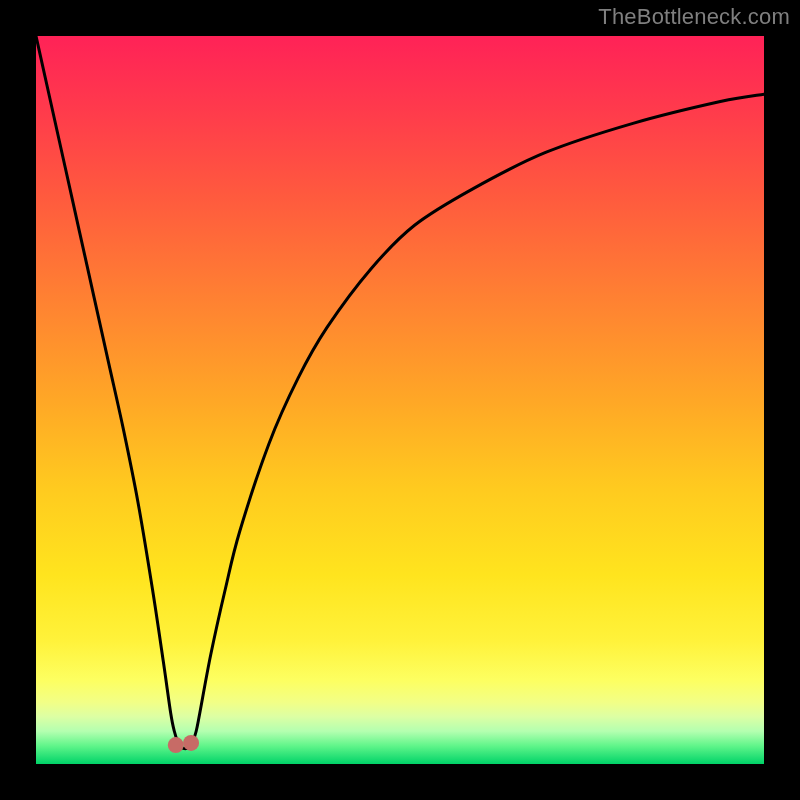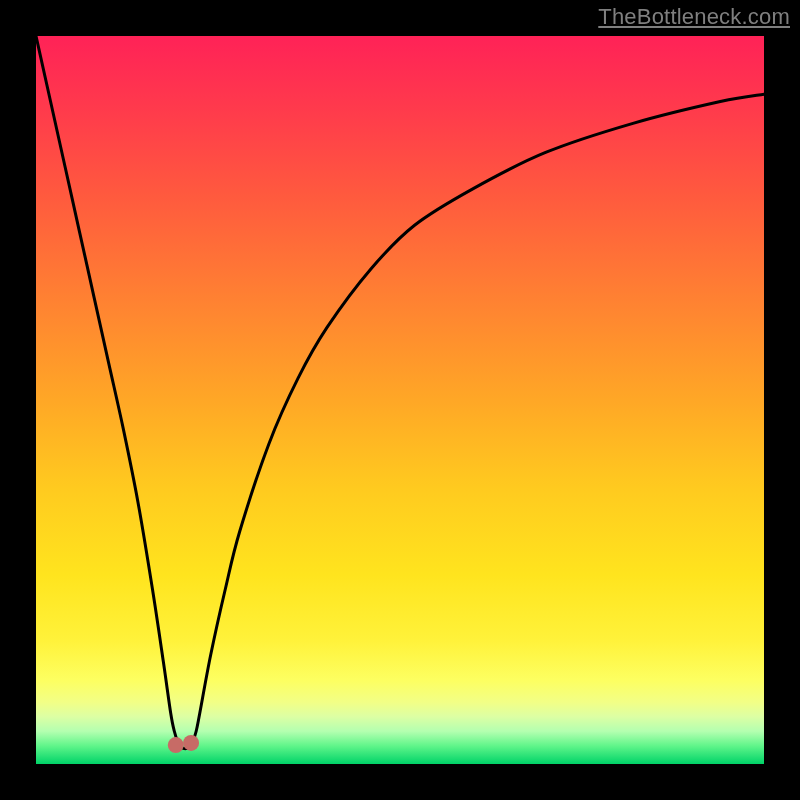--- a/index.html
+++ b/index.html
@@ -21,21 +21,20 @@
   }
   .watermark {
     position: absolute;
     top: 4px;
     right: 10px;
     color: #7f7f7f;
     font-size: 22px;
     font-weight: 400;
     letter-spacing: 0.2px;
     z-index: 20;
-    text-decoration: underline;
   }
   .plot-area {
     position: absolute;
     left: 36px;
     top: 36px;
     width: 728px;
     height: 728px;
     overflow: hidden;
     z-index: 5;
   }

